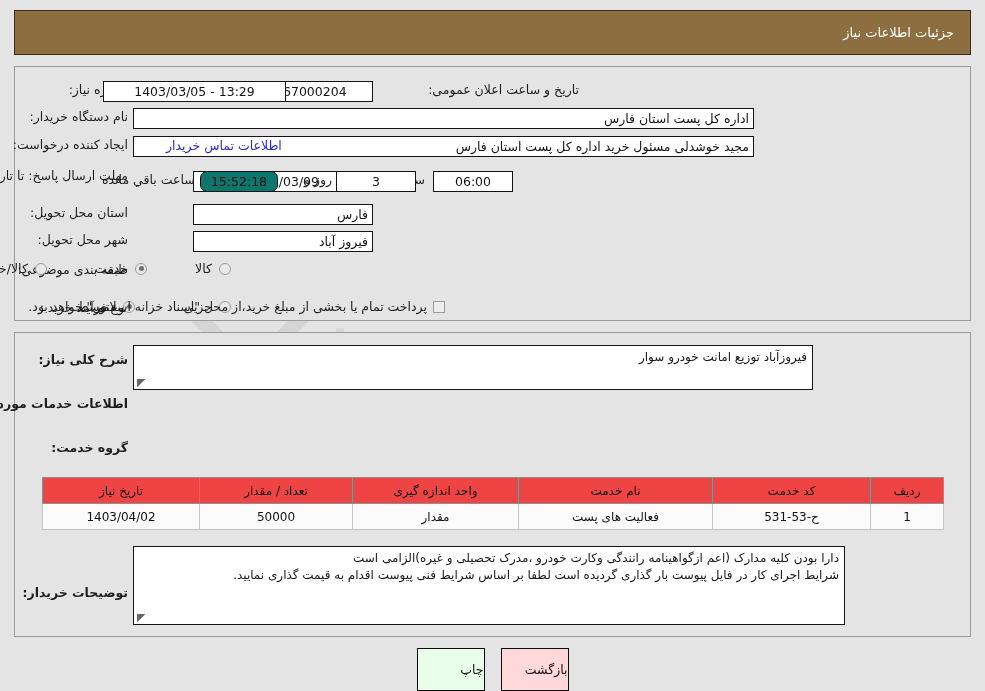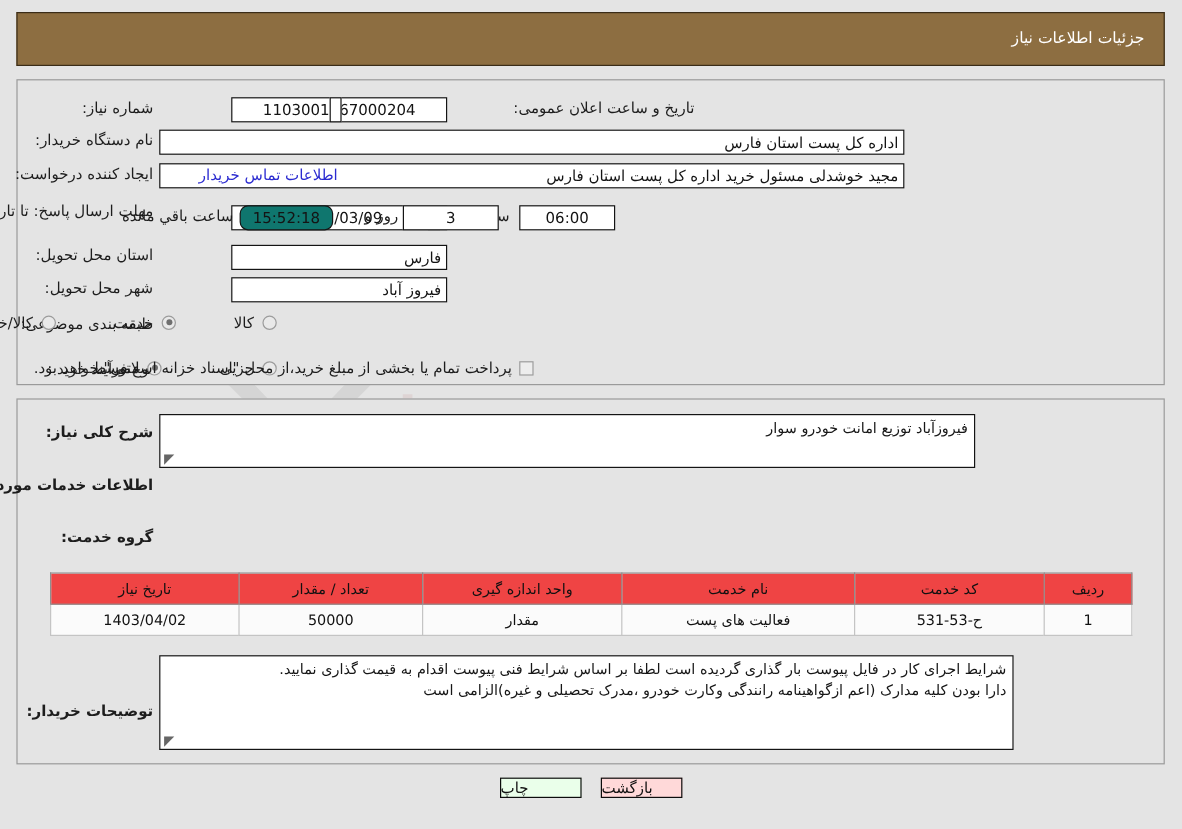--- a/index.html
+++ b/index.html
@@ -230,23 +230,23 @@
     width: 985px;
     display: flex;
     justify-content: center;
     gap: 16px;
     z-index: 3;
   }
   .btn {
     border: 1px solid #0c0c0c;
     font-size: 12.5px;
     color: #111;
-    padding: 0 0;
+    padding: 13px 0;
     width: 68px;
-    text-align: left;
+    text-align: right;
     cursor: pointer;
     box-sizing: border-box;
   }
   .btn-print  { background: #eaffea; }
   .btn-back   { background: #ffd9d9; }
 </style>
 </head>
 <body>
 
 <div id="root">
@@ -266,20 +266,21 @@
   <div class="panel" id="panel-main"></div>
 
   <div class="row layer" style="right:857px; top:82px;">
     <span class="lbl">شماره نیاز:</span>
   </div>
   <div class="inp layer" style="position:absolute; right:612px; top:81px; width:180px;">1103001067000204</div>
   <div class="row layer" style="right:406px; top:82px;">
     <span class="lbl">تاریخ و ساعت اعلان عمومی:</span>
   </div>
   <div class="inp layer" style="position:absolute; right:700px; top:81px; width:0;"></div>
+  <div class="inp layer" style="position:absolute; left:103px; top:81px; width:183px;">13:29 - 1403/03/05</div>
 
   <div class="row layer" style="right:857px; top:109px;">
     <span class="lbl">نام دستگاه خریدار:</span>
   </div>
   <div class="inp right layer" style="position:absolute; right:231px; top:108px; width:621px;">اداره کل پست استان فارس</div>
 
   <div class="row layer" style="right:857px; top:137px;">
     <span class="lbl">ایجاد کننده درخواست:</span>
   </div>
   <div class="inp right layer" style="position:absolute; right:231px; top:136px; width:621px;">مجید خوشدلی مسئول خرید اداره کل پست استان فارس</div>
@@ -388,22 +389,22 @@
         <td>50000</td>
         <td>1403/04/02</td>
       </tr>
     </tbody>
   </table>
 
   <div class="row layer" style="right:857px; top:585px;">
     <span class="lbl lbl-b">توضیحات خریدار:</span>
   </div>
   <div class="ta layer" style="position:absolute; right:140px; top:546px; width:712px; height:79px;">
+    <div>دارا بودن کلیه مدارک (اعم ازگواهینامه رانندگی وکارت خودرو ،مدرک تحصیلی و غیره)الزامی است</div>
     <div>شرایط اجرای کار در فایل پیوست بار گذاری گردیده است لطفا بر اساس شرایط فنی پیوست اقدام به قیمت گذاری نمایید.</div>
-    <div>دارا بودن کلیه مدارک (اعم ازگواهینامه رانندگی وکارت خودرو ،مدرک تحصیلی و غیره)الزامی است</div>
     <span class="grip">◥</span>
   </div>
 
   <div class="btns">
     <div class="btn btn-back">بازگشت</div>
     <div class="btn btn-print">چاپ</div>
   </div>
 
 </div>
 

